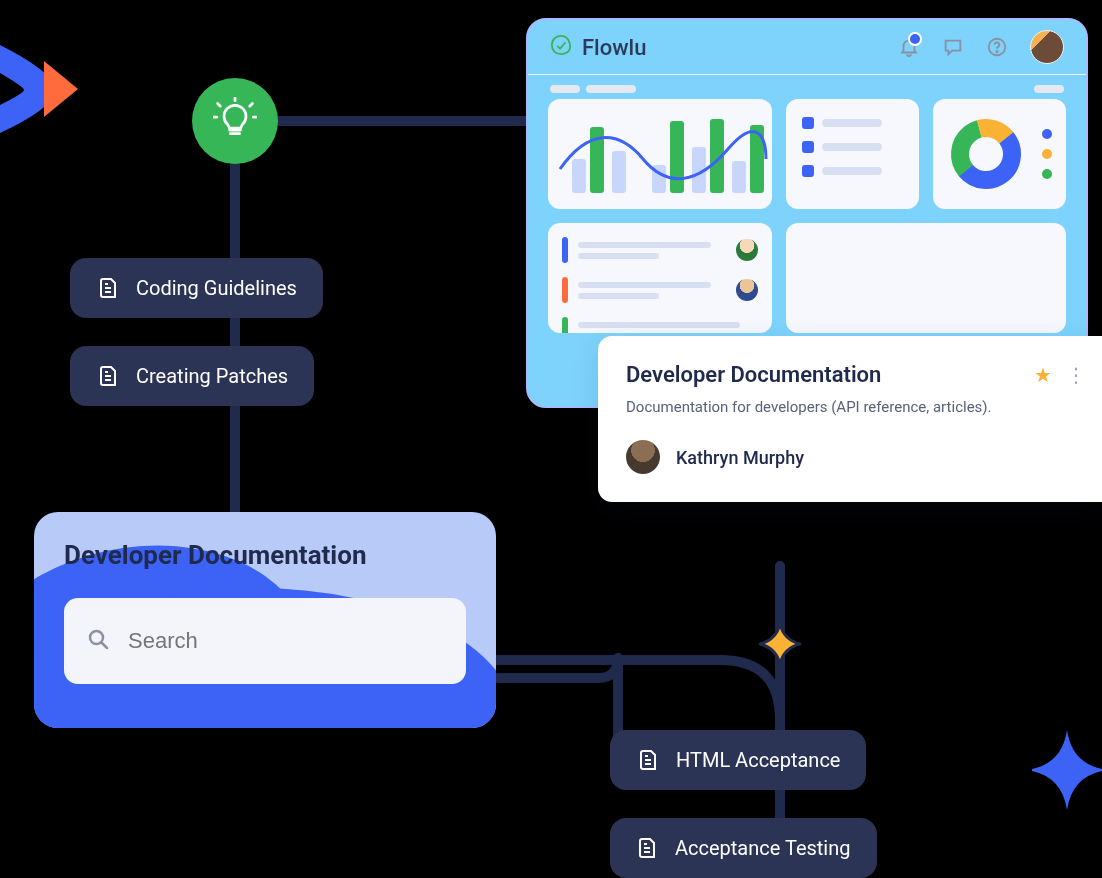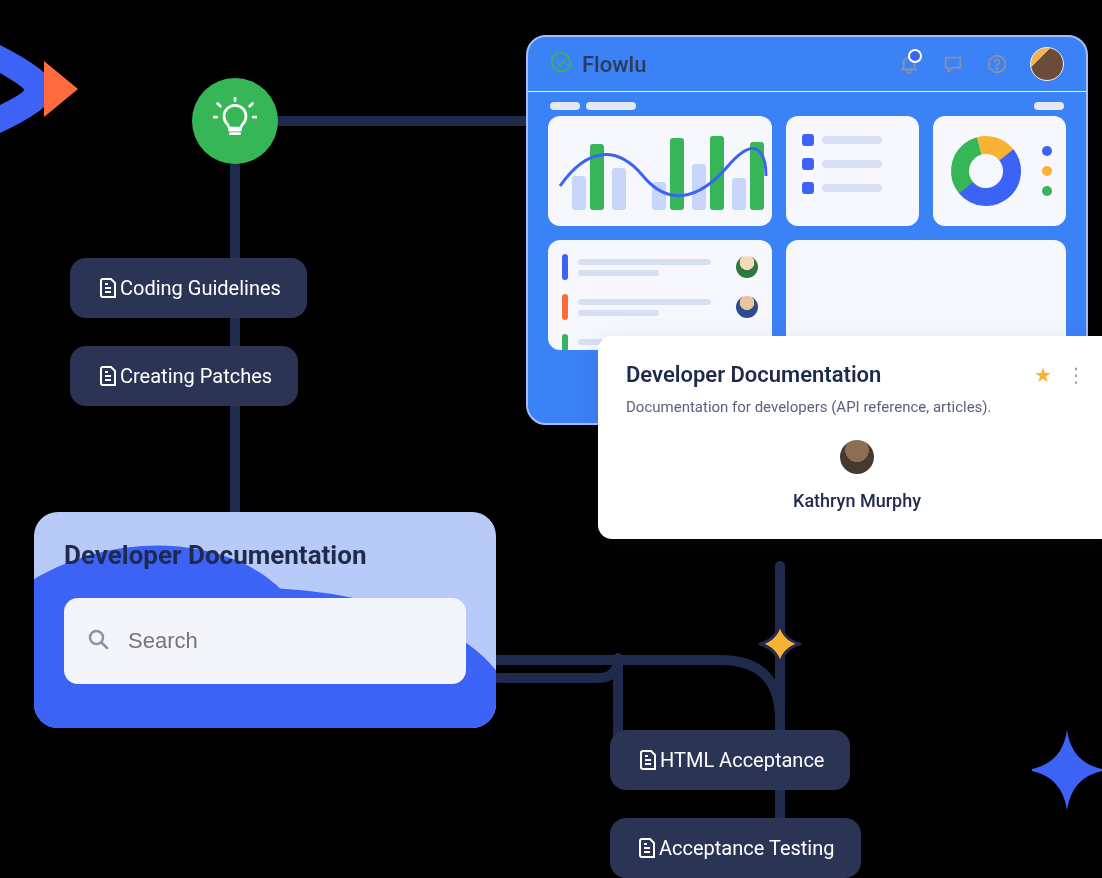--- a/index.html
+++ b/index.html
@@ -67,20 +67,21 @@
   }
 
   
   .pill {
     position: absolute;
     background: #2C3455;
     color: #fff;
     border-radius: 16px;
     display: flex;
     align-items: center;
+    gap: 16px;
     padding: 18px 26px;
     font-size: 20px;
     z-index: 2;
   }
   .pill .doc-icon svg { width: 24px; height: 24px; display: block; }
   .pill.p1 { top: 258px; left: 70px; }
   .pill.p2 { top: 346px; left: 70px; }
   .pill.p3 { top: 730px; left: 610px; }
   .pill.p4 { top: 818px; left: 610px; padding-left: 25px; }
 
@@ -140,25 +141,25 @@
     font-size: 22px;
     color: #8B90A5;
     outline: none;
     flex: 1;
   }
   .search-card .search-box svg { width: 24px; height: 24px; }
 
   
   .dashboard {
     position: absolute;
-    top: 35px;
+    top: 18px;
     left: 526px;
     width: 558px;
     height: 386px;
-    background: #3b82f6;
+    background: #7dd3fc;
     border-radius: 20px;
     border: 2px solid #A7BCFB;
     z-index: 2;
   }
   .dashboard .topbar {
     height: 54px;
     display: flex;
     align-items: center;
     padding: 0 22px;
     border-bottom: 1px solid #EEF0F7;
@@ -272,21 +273,20 @@
     margin-top: 10px;
     color: #5A627A;
     font-size: 15px;
     line-height: 1.4;
   }
   .doc-card .author {
     margin-top: 22px;
     display: flex;
     align-items: center;
     gap: 16px;
-    flex-direction: column;
   }
   .doc-card .author .av {
     width: 34px; height: 34px; border-radius: 50%;
     background: radial-gradient(circle at 50% 30%, #8C6E54 40%, #463A2F 41%);
   }
   .doc-card .author .name { color: #1F2A4D; font-size: 18px; font-weight: 500; }
 </style>
 </head>
 <body>
 

